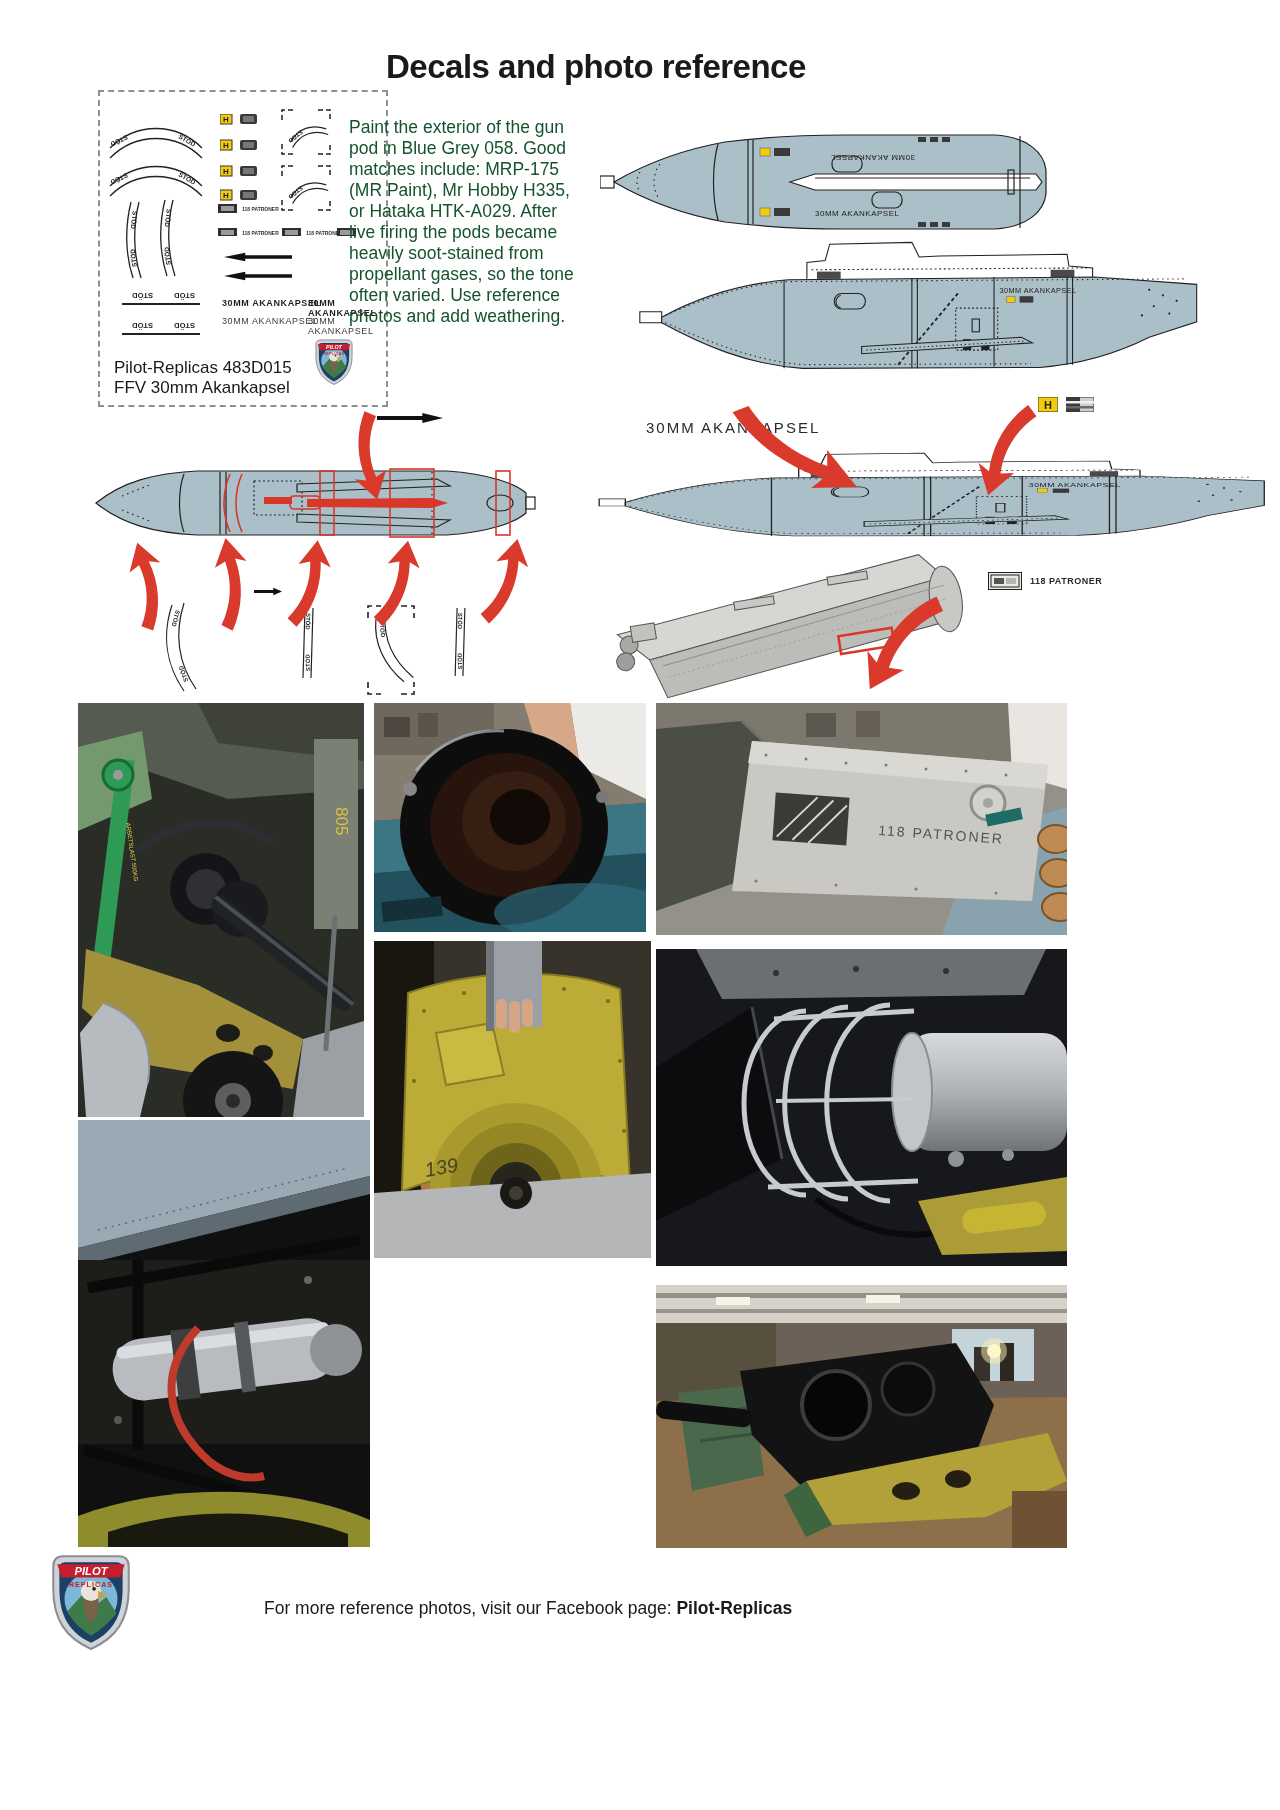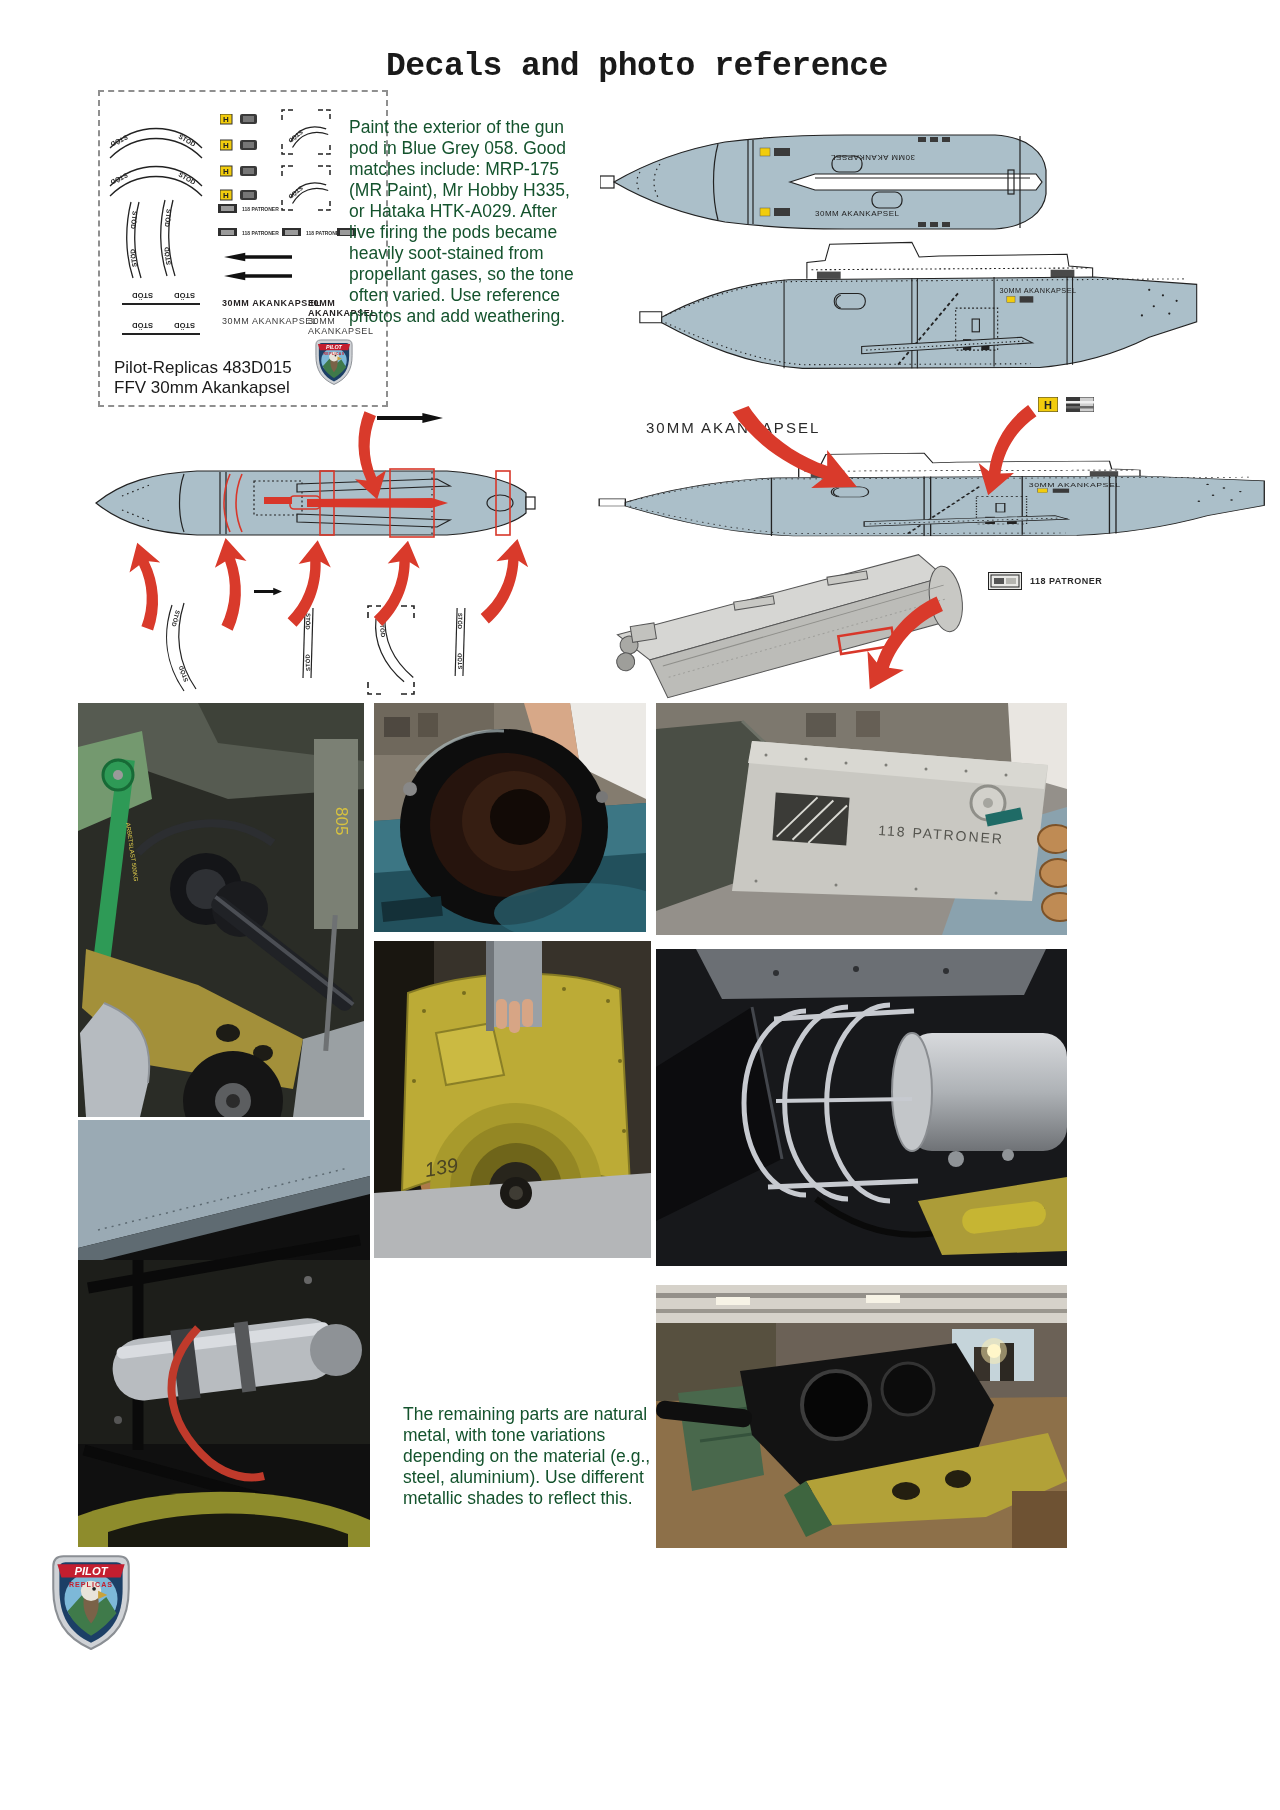--- a/index.html
+++ b/index.html
@@ -1,19 +1,19 @@
 <!DOCTYPE html>
 <html><head>
 <meta charset="utf-8">
 <style>
   html,body{margin:0;padding:0;background:#ffffff;}
   .page{position:relative;width:1280px;height:1810px;background:#fff;overflow:hidden;
         font-family:"Liberation Sans", sans-serif;color:#231f20;}
   .abs{position:absolute;}
-  .title{font-size:33px;font-weight:bold;letter-spacing:-0.5px;color:#1a1a1a;font-family:Liberation Mono, monospace;}
+  .title{font-size:33px;font-weight:bold;letter-spacing:-0.5px;color:#1a1a1a;}
   .note{font-size:17.5px;line-height:21px;white-space:pre-line;color:#14532d;}
   .caption{font-size:17px;line-height:20px;white-space:pre-line;color:#1a1a1a;}
   .callout{font-size:15px;letter-spacing:2px;color:#2a2a2a;}
   .decal-box{border:2px dashed #8f8f8f;}
   .patroner-label{font-size:9px;font-weight:bold;letter-spacing:.5px;color:#2a2a2a;}
   .footer-text{font-size:17.5px;color:#1a1a1a;}
   .footer-text b{font-weight:bold;}
   .photo{overflow:hidden;background:#222;}
   svg{display:block;}
   text{font-family:"Liberation Sans", sans-serif;}
@@ -627,23 +627,21 @@
       <circle cx="252" cy="104" r="26" fill="#0c0c0c" stroke="#333" stroke-width="3"></circle>
       <rect x="0" y="120" width="96" height="18" rx="8" fill="#0f0f0f" transform="rotate(6,48,129)"></rect>
       <polygon points="150,196 392,148 411,196 330,232 176,240" fill="#b2a138"></polygon>
       <ellipse cx="250" cy="206" rx="14" ry="9" fill="#241f10"></ellipse>
         <ellipse cx="302" cy="194" rx="13" ry="9" fill="#241f10"></ellipse>
       <polygon points="150,196 176,240 150,252 128,210" fill="#3e653f"></polygon>
       <rect x="356" y="206" width="55" height="57" fill="#6e5233"></rect>
     </svg>
   </div>
 
-  <div class="abs note" style="left:403px;top:1404px;width:265px;">The remaining parts are natural
-metal, with tone variations
-depending on the material (e.g.,
-steel, aluminium). Use different
-metallic shades to reflect this.</div>
 
   <svg class="abs" style="left:45px;top:1548px;" width="92" height="102" viewBox="0 0 90 100">
     <use href="#shield"></use>
   </svg>
+  <div class="abs footer-text" style="left:264px;top:1598px;">
+    <span>For more reference photos, visit our Facebook page: </span><b>Pilot-Replicas</b>
+  </div>
 
 </div>
 
 </body></html>

